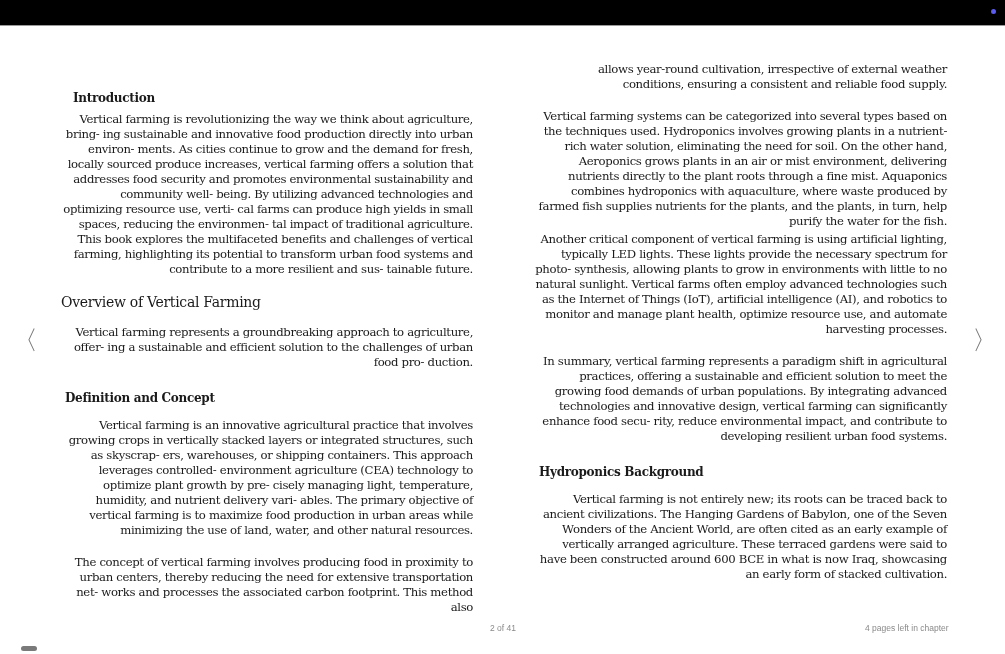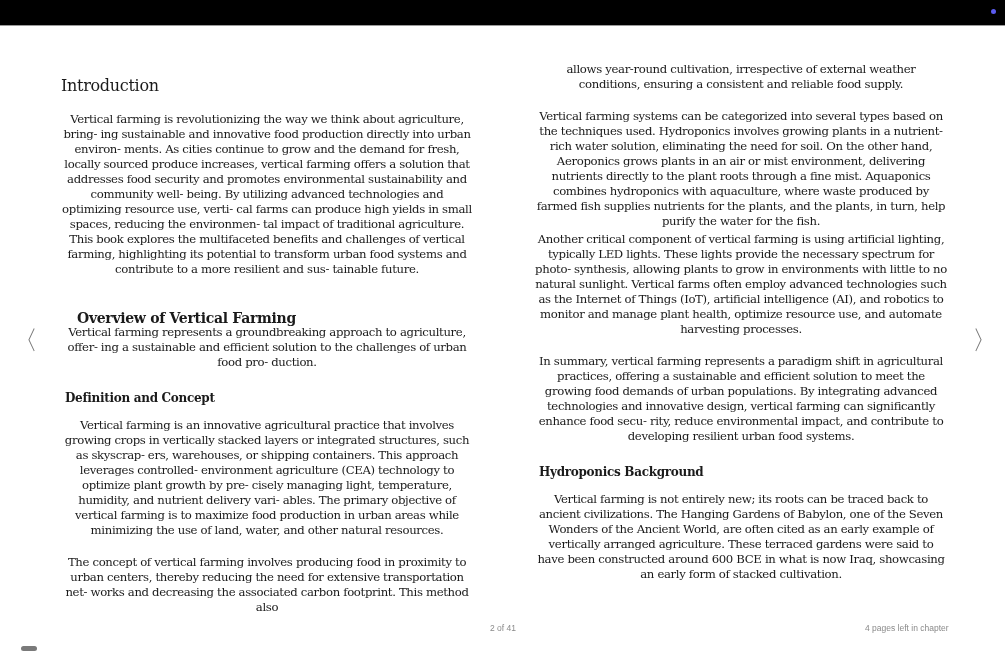--- a/index.html
+++ b/index.html
@@ -16,36 +16,36 @@
   .status-dot {
     position: absolute; right: 9px; top: 9px; width: 5px; height: 5px;
     border-radius: 50%; background: #5b5bef;
   }
   .page {
     position: absolute; top: 0; width: 410px;
   }
   .page-left { left: 61px; }
   .page-right { left: 535px; }
   h1 {
-    position: absolute; margin: 0;
-    font-family: "DejaVu Serif", serif; font-weight: normal;
-    font-size: 16px; letter-spacing: -0.3px; line-height: 24px;
+    position: absolute; margin: 12px;
+    font-family: "DejaVu Serif", serif; font-weight: bold;
+    font-size: 12px; letter-spacing: -0.3px; line-height: 24px;
   }
   h2 {
-    position: absolute; margin: 16px; font-weight: bold;
+    position: absolute; margin: 0; font-weight: normal;
     font-size: 14px; letter-spacing: -0.3px; line-height: 18px;
   }
   h3 {
     position: absolute; margin: 4px; font-weight: bold;
     font-size: 12px; letter-spacing: -0.3px; line-height: 16px;
   }
   p {
     position: absolute; margin: 0;
     font-size: 11.7px; line-height: 15px; letter-spacing: -0.35px;
-    width: 412px; text-align: center;
+    width: 412px; text-align: right;
   }
   .nav-arrow {
     position: absolute; top: 326px; width: 20px; height: 28px;
     color: #7a7a7a; font-family: "DejaVu Sans", sans-serif;
     font-size: 26px; line-height: 28px; text-align: center; cursor: pointer;
   }
   .footer-text {
     position: absolute; top: 623px;
     font-family: "Liberation Sans", sans-serif; font-size: 8.5px; color: #8a8a8a;
   }
@@ -61,21 +61,21 @@
   <div class="status-dot"></div>
 </div>
 
 <div class="page page-left">
   <h1 style="top:74px;">Introduction</h1>
   <p style="top:112px;">Vertical farming is revolutionizing the way we think about agriculture, bring- ing sustainable and innovative food production directly into urban environ- ments. As cities continue to grow and the demand for fresh, locally sourced produce increases, vertical farming offers a solution that addresses food security and promotes environmental sustainability and community well- being. By utilizing advanced technologies and optimizing resource use, verti- cal farms can produce high yields in small spaces, reducing the environmen- tal impact of traditional agriculture. This book explores the multifaceted benefits and challenges of vertical farming, highlighting its potential to transform urban food systems and contribute to a more resilient and sus- tainable future.</p>
   <h2 style="top:293px;">Overview of Vertical Farming</h2>
   <p style="top:325px;">Vertical farming represents a groundbreaking approach to agriculture, offer- ing a sustainable and efficient solution to the challenges of urban food pro- duction.</p>
   <h3 style="top:386px;">Definition and Concept</h3>
   <p style="top:418px;">Vertical farming is an innovative agricultural practice that involves growing crops in vertically stacked layers or integrated structures, such as skyscrap- ers, warehouses, or shipping containers. This approach leverages controlled- environment agriculture (CEA) technology to optimize plant growth by pre- cisely managing light, temperature, humidity, and nutrient delivery vari- ables. The primary objective of vertical farming is to maximize food production in urban areas while minimizing the use of land, water, and other natural resources.</p>
-  <p style="top:555px;">The concept of vertical farming involves producing food in proximity to urban centers, thereby reducing the need for extensive transportation net- works and decreasing the associated carbon footprint. This method also</p>
+  <p style="top:555px;">The concept of vertical farming involves producing food in proximity to urban centers, thereby reducing the need for extensive transportation net- works and processes the associated carbon footprint. This method also</p>
 </div>
 
 <div class="page page-right">
   <p style="top:62px;">allows year-round cultivation, irrespective of external weather conditions, ensuring a consistent and reliable food supply.</p>
   <p style="top:109px;">Vertical farming systems can be categorized into several types based on the techniques used. Hydroponics involves growing plants in a nutrient-rich water solution, eliminating the need for soil. On the other hand, Aeroponics grows plants in an air or mist environment, delivering nutrients directly to the plant roots through a fine mist. Aquaponics combines hydroponics with aquaculture, where waste produced by farmed fish supplies nutrients for the plants, and the plants, in turn, help purify the water for the fish.</p>
   <p style="top:232px;">Another critical component of vertical farming is using artificial lighting, typically LED lights. These lights provide the necessary spectrum for photo- synthesis, allowing plants to grow in environments with little to no natural sunlight. Vertical farms often employ advanced technologies such as the Internet of Things (IoT), artificial intelligence (AI), and robotics to monitor and manage plant health, optimize resource use, and automate harvesting processes.</p>
   <p style="top:354px;">In summary, vertical farming represents a paradigm shift in agricultural practices, offering a sustainable and efficient solution to meet the growing food demands of urban populations. By integrating advanced technologies and innovative design, vertical farming can significantly enhance food secu- rity, reduce environmental impact, and contribute to developing resilient urban food systems.</p>
   <h3 style="top:460px;">Hydroponics Background</h3>
   <p style="top:492px;">Vertical farming is not entirely new; its roots can be traced back to ancient civilizations. The Hanging Gardens of Babylon, one of the Seven Wonders of the Ancient World, are often cited as an early example of vertically arranged agriculture. These terraced gardens were said to have been constructed around 600 BCE in what is now Iraq, showcasing an early form of stacked cultivation.</p>
 </div>

